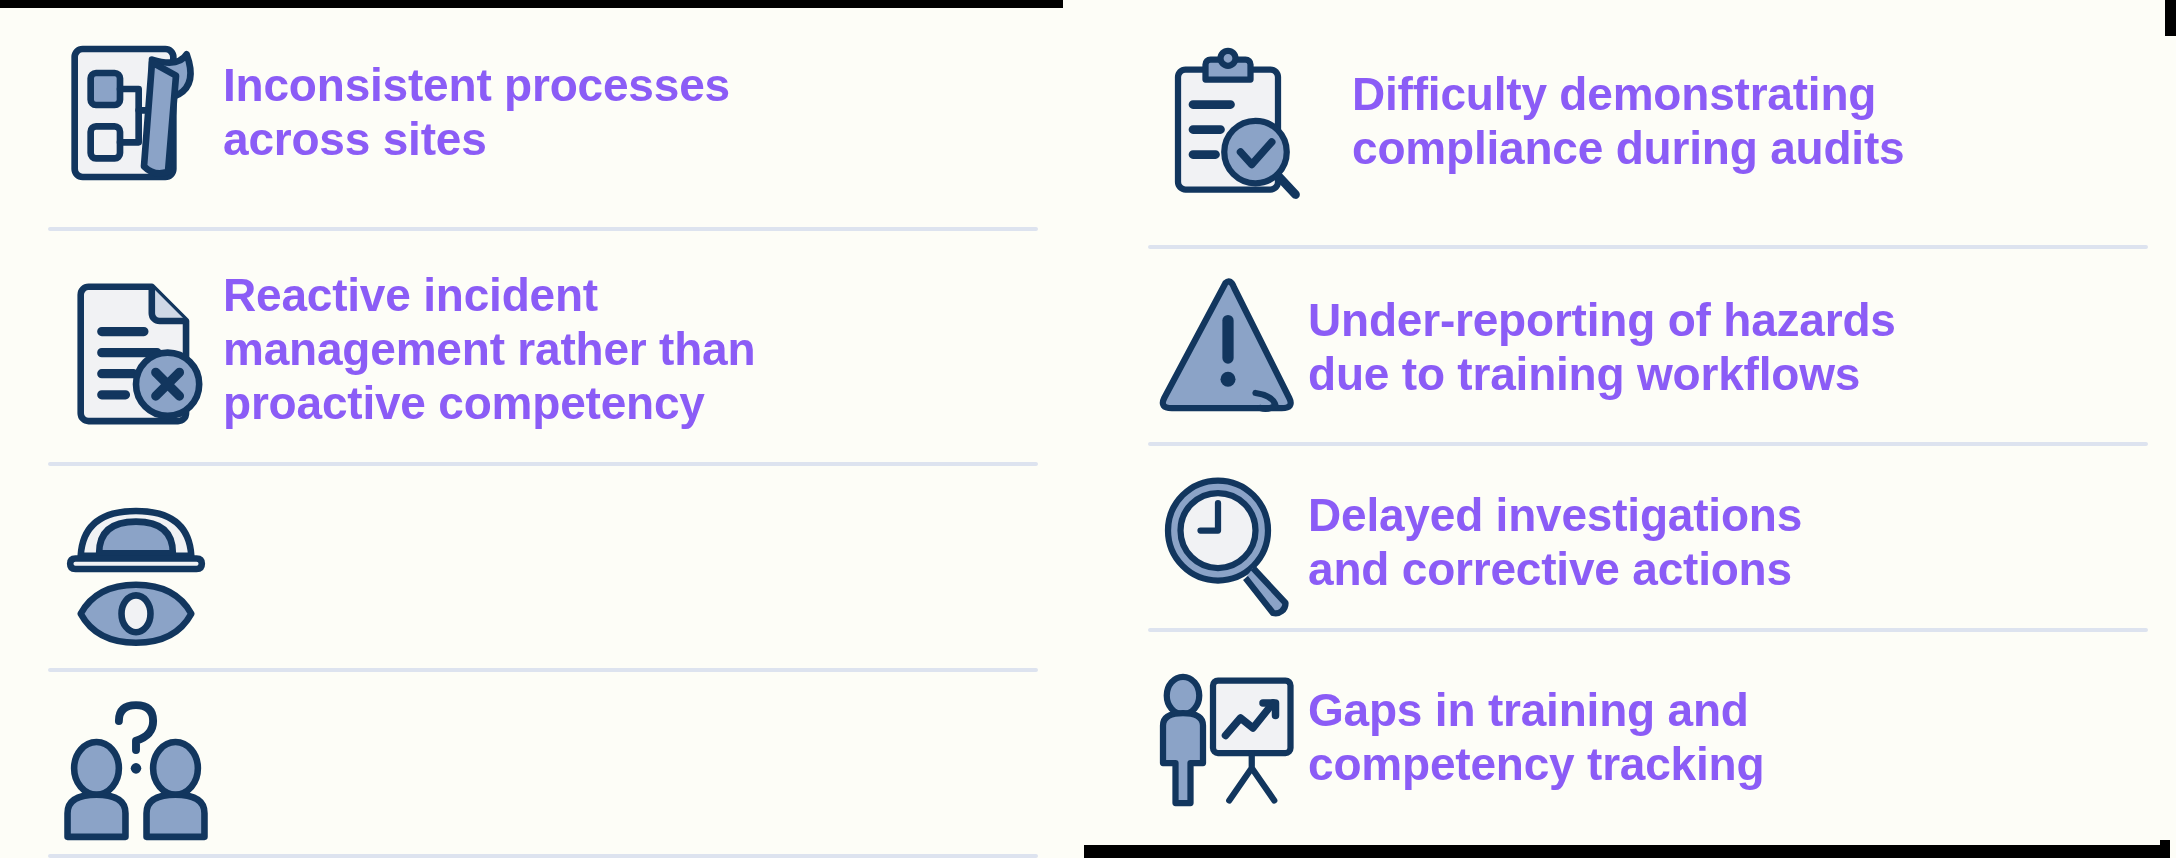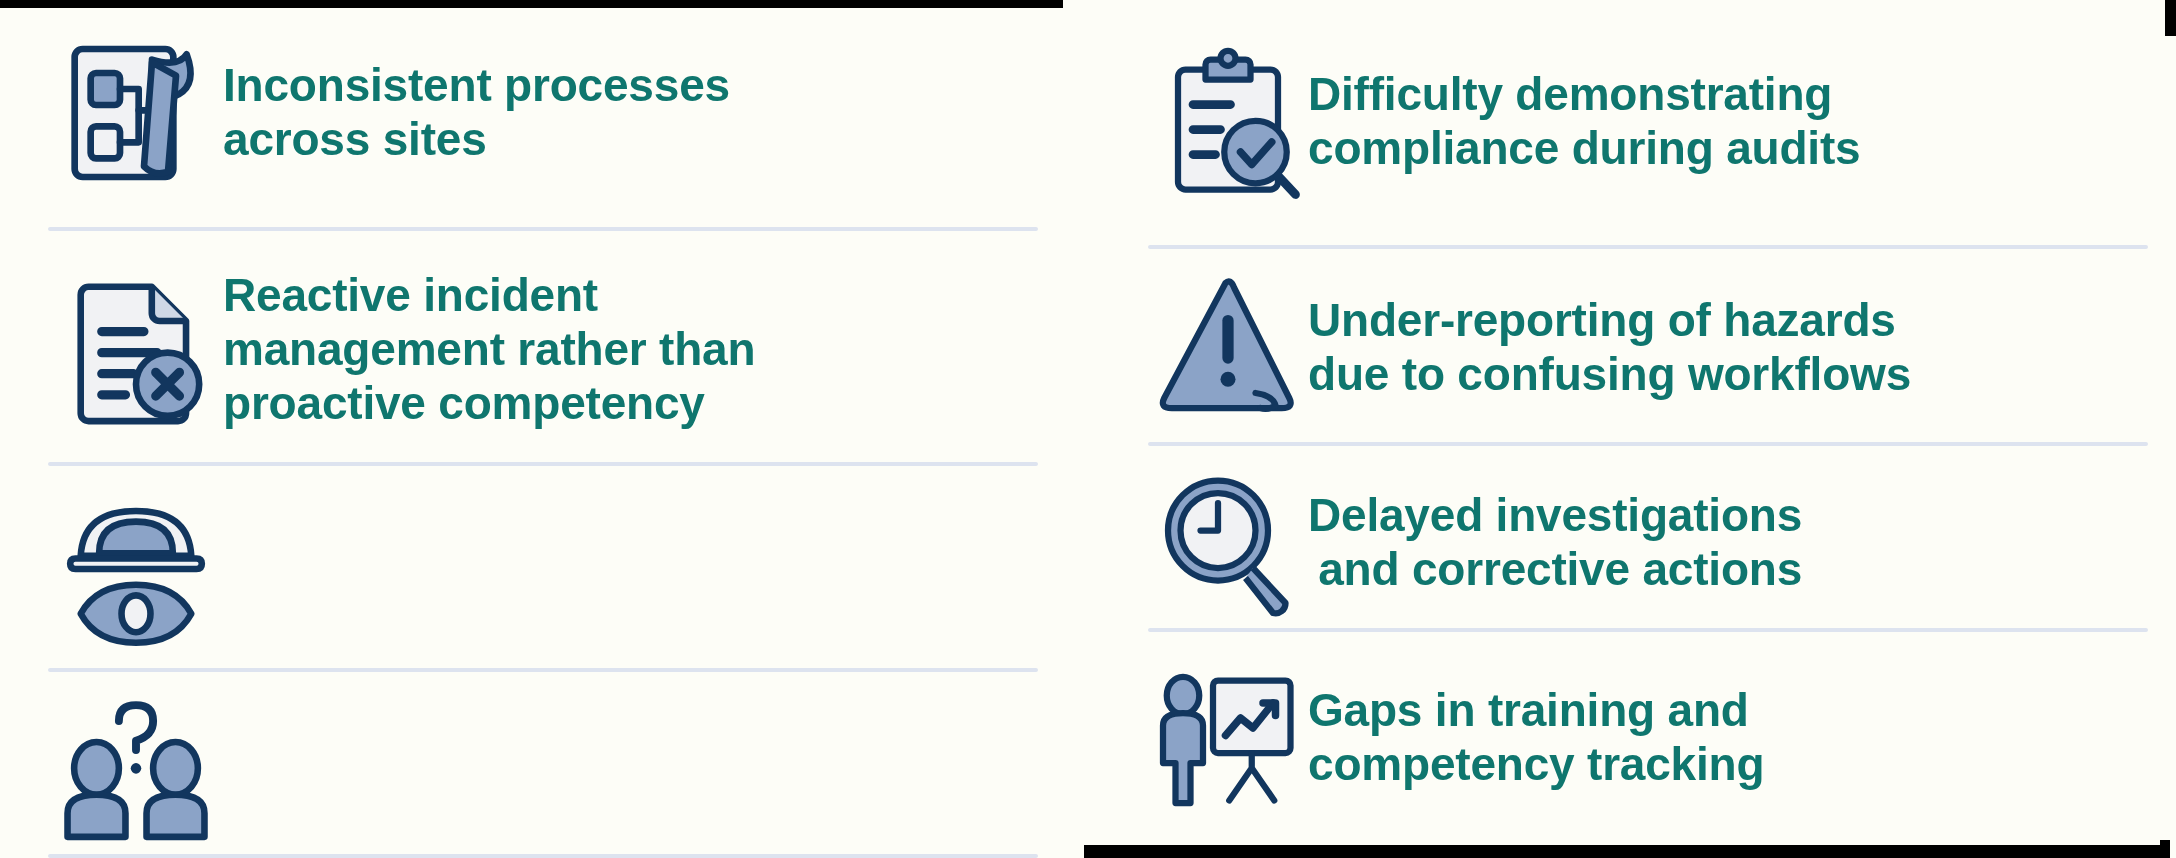--- a/index.html
+++ b/index.html
@@ -18,21 +18,21 @@
 
   
   .bar{position:absolute;background:#000000;}
   .bar-top-left{left:0;top:0;width:1063px;height:8px;}
   .bar-right-top-edge{left:2165px;top:0;width:11px;height:36px;}
   .bar-bottom-right{left:1084px;top:845px;width:1086px;height:13px;}
   .bar-bottom-right-notch{left:2160px;top:840px;width:10px;height:8px;}
   .row{position:absolute;display:flex;align-items:center;}
   .icon-wrap{flex:0 0 auto;display:flex;align-items:center;justify-content:center;}
   .row-text{
-    color:#0f766e;
+    color:#8b5cf6;
     font-weight:700;
     letter-spacing:-0.2px;
     line-height:1.17;
     white-space:pre-line;
   }
   .row-text.slate{color:#3f4a5a;}
 
   .divider{position:absolute;height:4px;background:#dde3ef;border-radius:2px;}
 
   
@@ -106,21 +106,21 @@
           <path d="M47 22 q0 -12 13 -12 q13 0 13 12 q0 11 -13 15 v7" fill="none" stroke="#12365e" stroke-width="6" stroke-linecap="round" stroke-linejoin="round"></path>
           <circle cx="60" cy="58" r="4" fill="#12365e"></circle>
         </svg>
       </div>
     </div>
     <div class="divider" style="left:48px;top:854px;width:990px;"></div>
   </div>
 
   <div class="panel panel-right R">
 
-    <div class="row" style="left:85px;top:22px;width:1000px;height:200px;">
+    <div class="row" style="left:85px;top:22px;width:1000px;height:200px;gap:44px;">
       <div class="icon-wrap">
         <svg viewBox="0 0 120 120" width="150" height="150">
           <path d="M26 18 h68 a6 6 0 0 1 6 6 v84 a6 6 0 0 1 -6 6 h-68 a6 6 0 0 1 -6 -6 v-84 a6 6 0 0 1 6 -6 z" fill="#f1f2f4" stroke="#12365e" stroke-width="5" stroke-linejoin="round"></path>
           <path d="M46 10 h28 a4 4 0 0 1 4 4 v12 h-36 v-12 a4 4 0 0 1 4 -4 z" fill="#8ba3c7" stroke="#12365e" stroke-width="5" stroke-linejoin="round"></path>
           <circle cx="60" cy="9" r="6" fill="#8ba3c7" stroke="#12365e" stroke-width="5"></circle>
           <path d="M32 46 h30 M32 66 h22 M32 86 h18" stroke="#12365e" stroke-width="7" stroke-linecap="round"></path>
           <circle cx="82" cy="84" r="25" fill="#8ba3c7" stroke="#12365e" stroke-width="5"></circle>
           <path d="M70 84 l9 10 l16 -18" fill="none" stroke="#12365e" stroke-width="6" stroke-linecap="round" stroke-linejoin="round"></path>
           <path d="M100 103 l14 15" stroke="#12365e" stroke-width="7" stroke-linecap="round"></path>
         </svg>
@@ -133,25 +133,25 @@
     <div class="row" style="left:85px;top:262px;width:1000px;height:172px;">
       <div class="icon-wrap">
         <svg viewBox="0 0 120 120" width="150" height="150">
           <path d="M58 8 q4 -4 7 4 l44 88 q4 8 -6 8 h-88 q-10 0 -6 -8 z" fill="#8ba3c7" stroke="#12365e" stroke-width="5" stroke-linejoin="round"></path>
           <path d="M60 38 v30" stroke="#12365e" stroke-width="9" stroke-linecap="round"></path>
           <circle cx="60" cy="85" r="6" fill="#12365e"></circle>
           <path d="M82 96 q14 2 16 10 q-6 4 -12 2" fill="none" stroke="#12365e" stroke-width="5" stroke-linecap="round" stroke-linejoin="round"></path>
         </svg>
       </div>
       <div class="row-text">Under-reporting of hazards
-due to confusing workflows</div>
+due to training workflows</div>
     </div>
     <div class="divider" style="left:85px;top:442px;width:1000px;"></div>
 
-    <div class="row" style="left:85px;top:458px;width:1000px;height:170px;text-align:right;">
+    <div class="row" style="left:85px;top:458px;width:1000px;height:170px;">
       <div class="icon-wrap">
         <svg viewBox="0 0 120 120" width="150" height="150">
           <circle cx="52" cy="50" r="40" fill="#8ba3c7" stroke="#12365e" stroke-width="5"></circle>
           <circle cx="52" cy="50" r="30" fill="#f1f2f4" stroke="#12365e" stroke-width="5"></circle>
           <path d="M52 28 v22 h-14" fill="none" stroke="#12365e" stroke-width="5" stroke-linecap="round" stroke-linejoin="round"></path>
           <path d="M80 80 l26 28 a8 8 0 0 1 -10 8 l-22 -28" fill="#8ba3c7" stroke="#12365e" stroke-width="5" stroke-linejoin="round"></path>
         </svg>
       </div>
       <div class="row-text">Delayed investigations
 and corrective actions</div>

